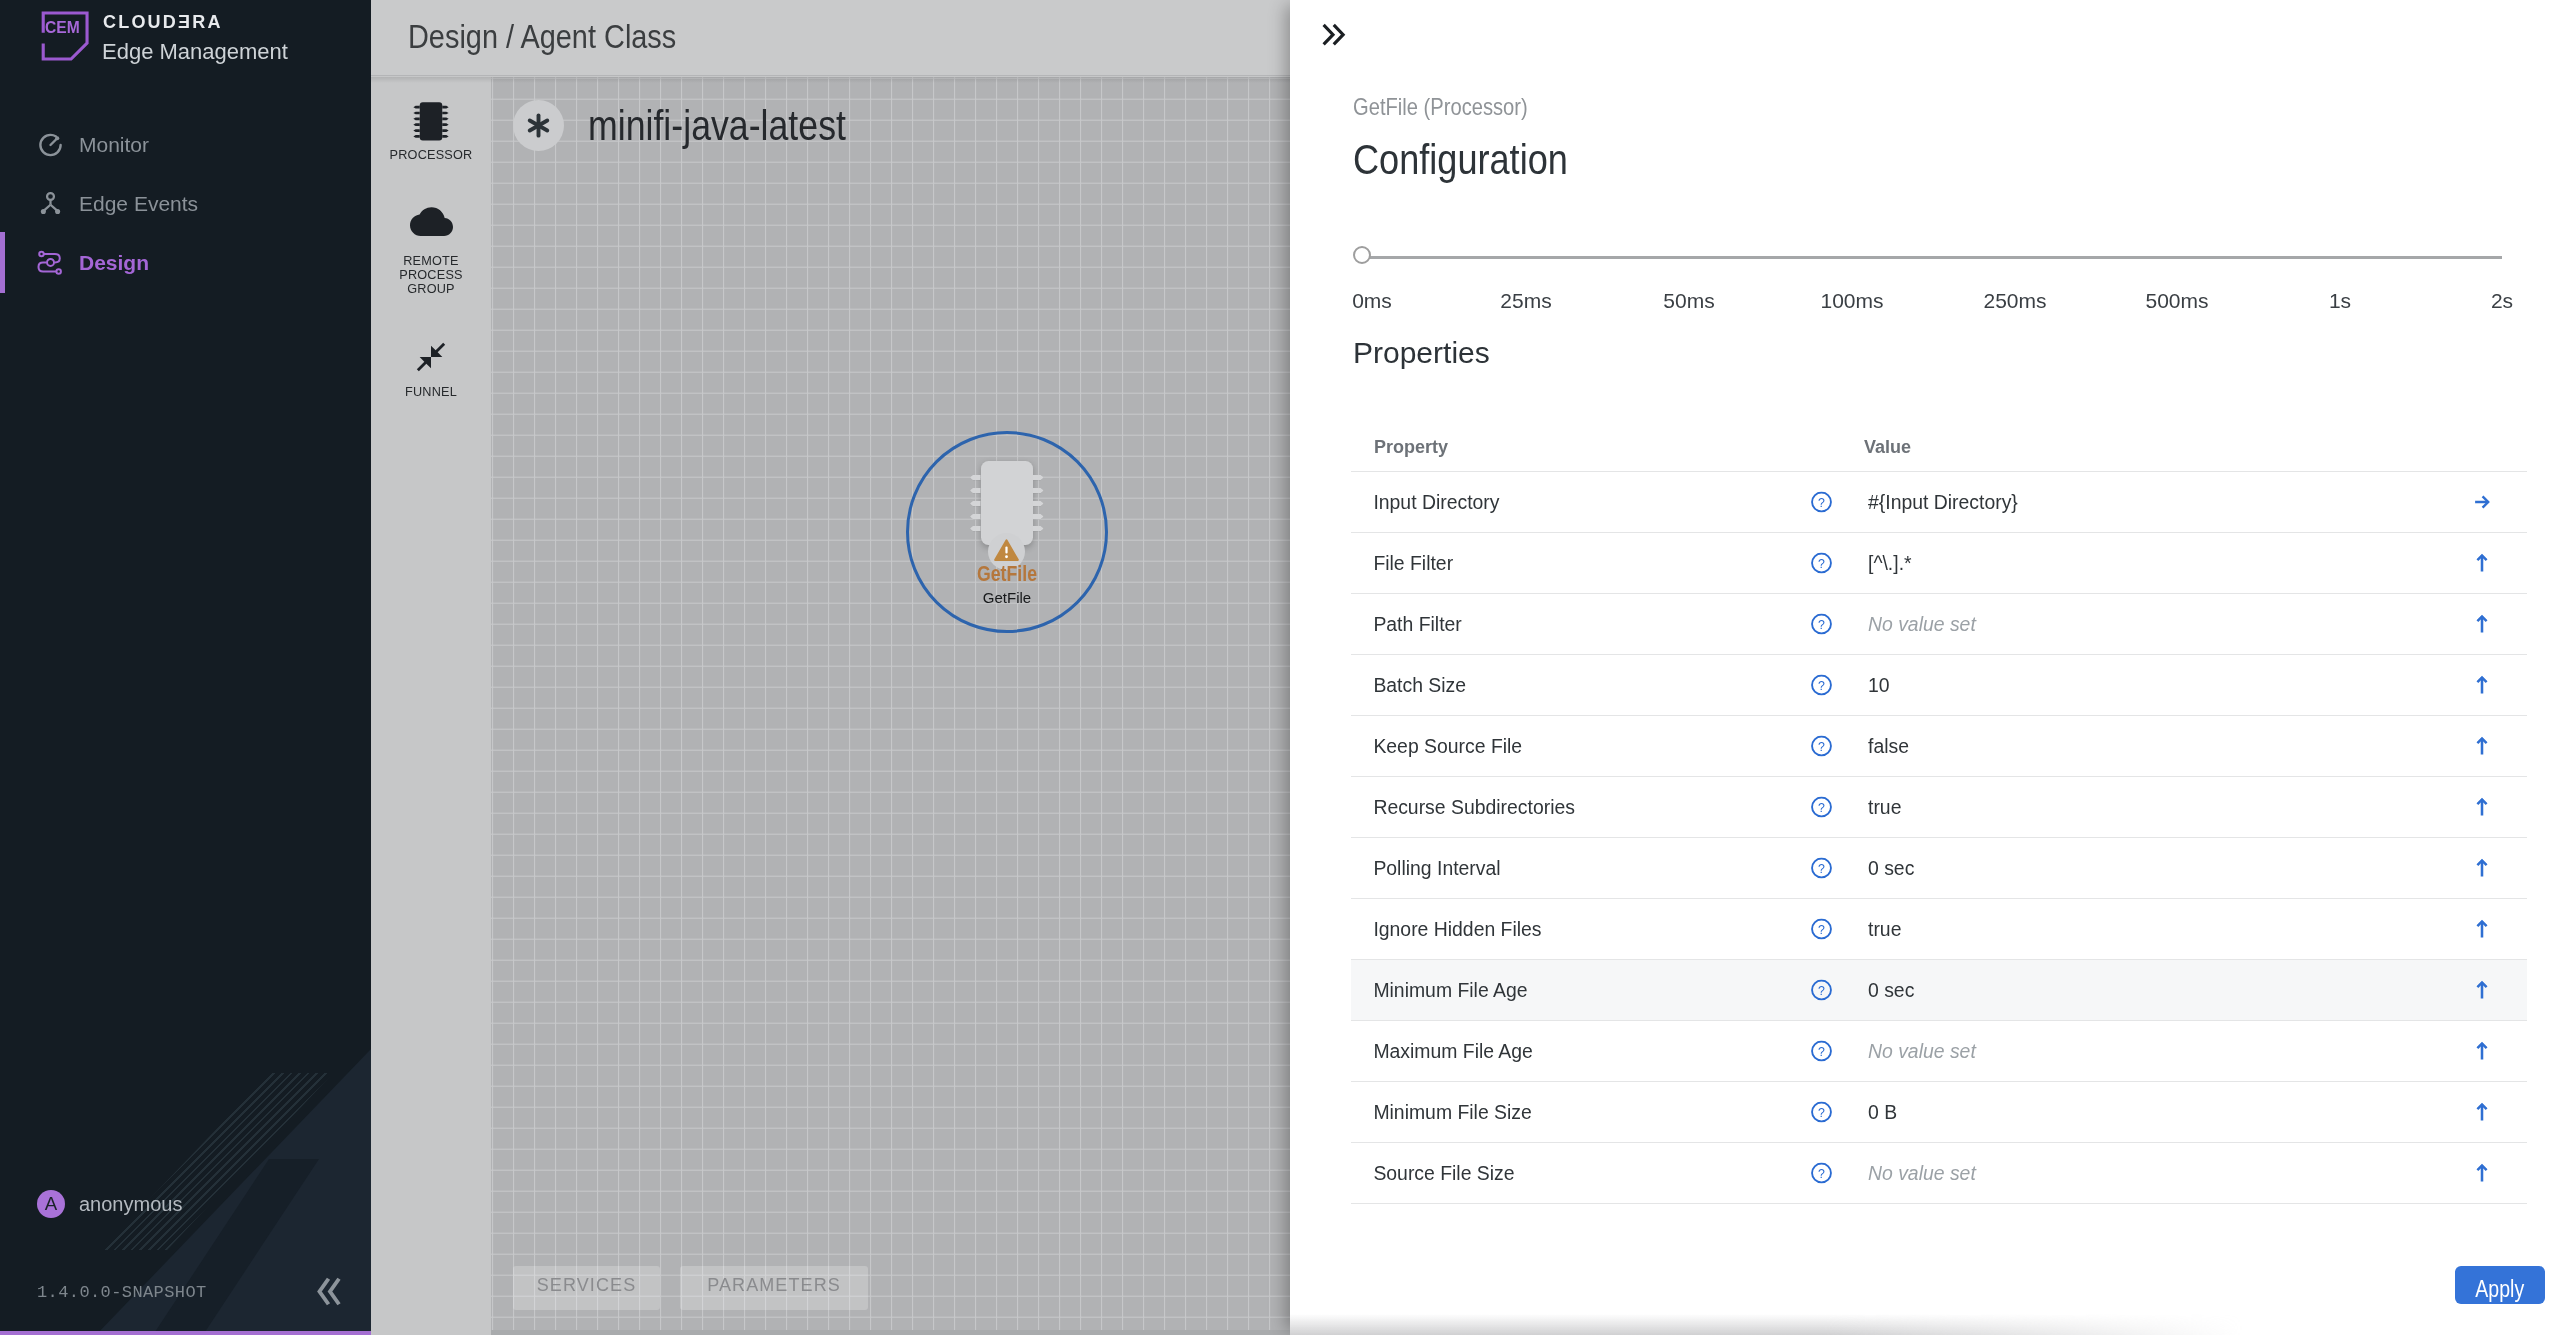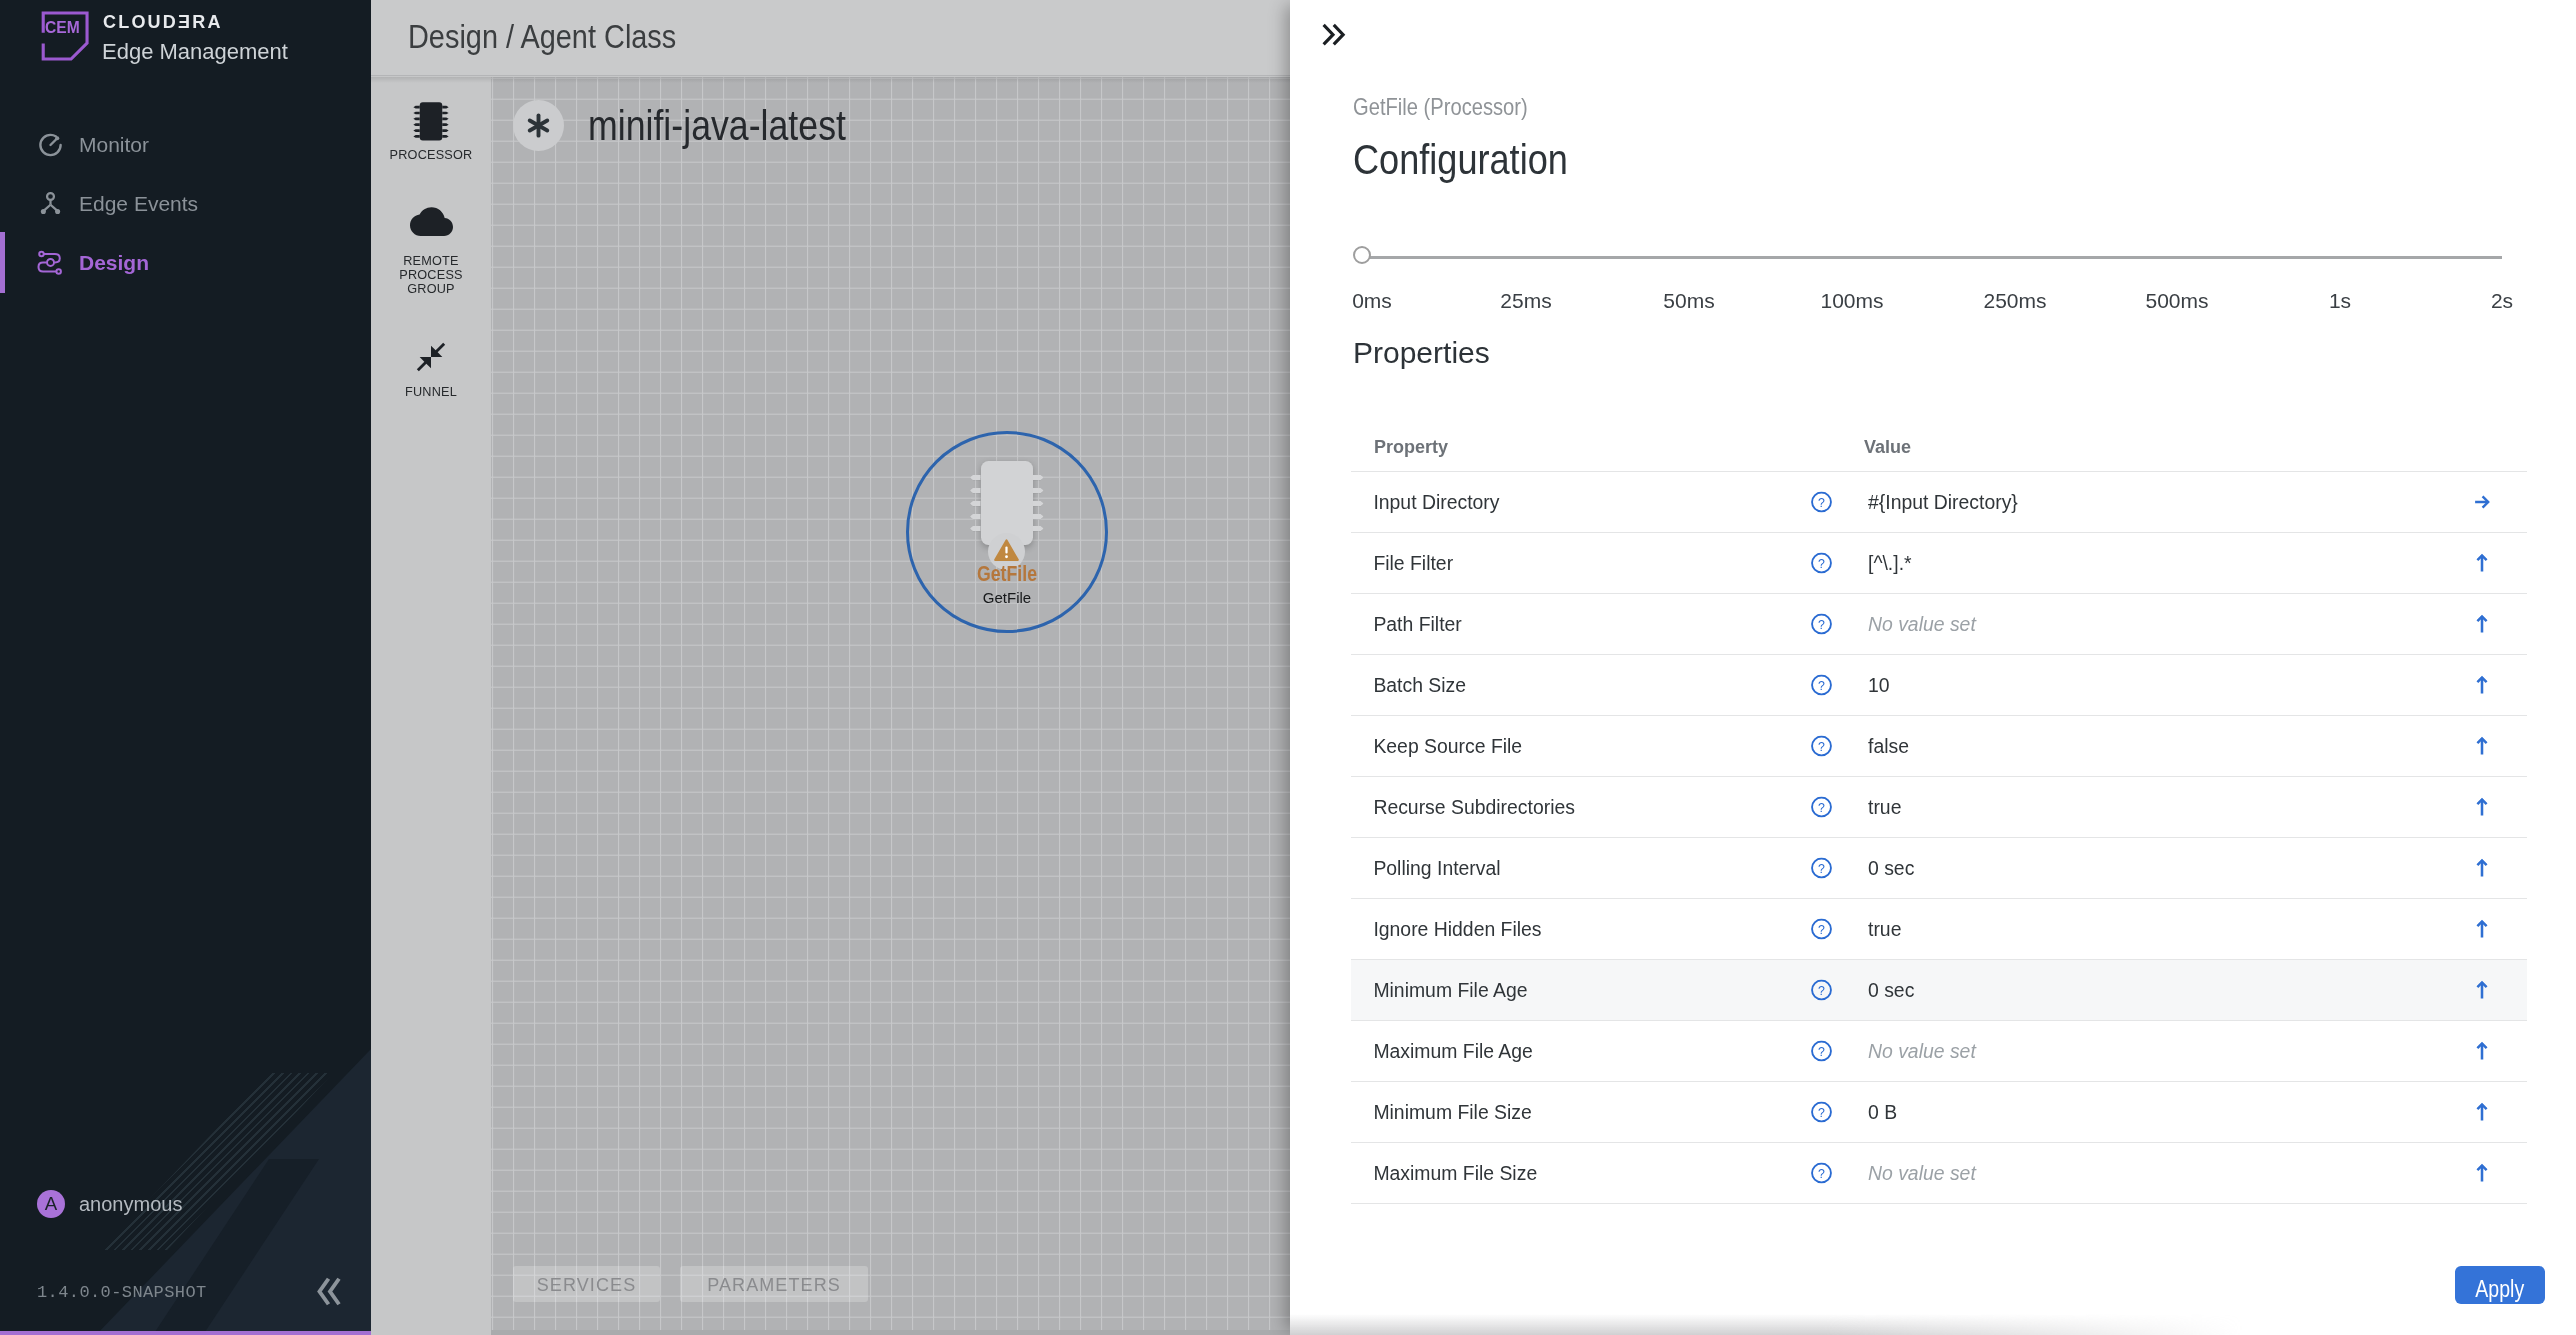--- a/index.html
+++ b/index.html
@@ -50,21 +50,21 @@
   #node-circle { position:absolute; left:415px; top:354px; width:202px; height:202px; border-radius:50%; border:3.4px solid #2d64ad; }
   #node-halo { position:absolute; left:497px; top:456px; width:37px; height:37px; border-radius:50%; background:#cfd0d2; }
   .chipbody { position:absolute; left:490px; top:384px; width:52px; height:84px; background:#d2d3d5; border-radius:7.5px; box-shadow:0 2.2px 6px rgba(0,0,0,0.22); }
   .pin { position:absolute; width:10.5px; height:5.2px; background:#d4d5d7; box-shadow:0 1.5px 2.2px rgba(0,0,0,0.18); }
   .pin.pl { clip-path:polygon(100% 0, 28% 0, 0 50%, 28% 100%, 100% 100%); }
   .pin.pr { clip-path:polygon(0 0, 72% 0, 100% 50%, 72% 100%, 0 100%); }
   #node-warn { position:absolute; left:503px; top:462px; }
   #node-name1 { position:absolute; left:415px; top:484px; width:202px; text-align:center; font-size:22.4px; font-weight:bold; color:#b5773c; transform:scaleX(0.79); }
   #node-name2 { position:absolute; left:415px; top:512px; width:202px; text-align:center; font-size:15px; color:#17191b; }
   
-  .tab { position:absolute; top:1189px; height:36px; background:rgba(255,255,255,0.22); border-radius:3px; text-align:center; font-size:18px; letter-spacing:1.1px; color:#8a8b8e; line-height:38px; }
+  .tab { position:absolute; top:1189px; height:44px; background:rgba(255,255,255,0.22); border-radius:3px; text-align:center; font-size:18px; letter-spacing:1.1px; color:#8a8b8e; line-height:38px; }
   #tab-services { left:22px; width:147px; }
   #tab-params { left:189px; width:188px; }
   #canvas-bottomstrip { position:absolute; left:0px; top:1253px; width:800px; height:5.2px; background:#a9abad; }
 
   
   #panel { position:absolute; left:1290px; top:0; width:1286px; height:1335px; background:#ffffff; box-shadow:-9px 0 16.4px -4.5px rgba(0,0,0,0.30); }
   #p-sub { position:absolute; left:63px; top:93px; font-size:24px; color:#8f9397; transform:scaleX(0.84); transform-origin:left top; }
   #p-title { position:absolute; left:63px; top:135px; font-size:43px; color:#2d3338; transform:scaleX(0.84); transform-origin:left top; }
   #slider-line { position:absolute; left:74px; top:256px; width:1138px; height:3px; background:#a5a7a9; }
   #slider-knob { position:absolute; left:63px; top:246px; width:18px; height:18px; border-radius:50%; border:2.2px solid #9e9e9e; background:#fff; }
@@ -391,21 +391,21 @@
         </svg>
       <div class="v">0 B</div>
       <svg class="ar" style="left:1125px;" width="12" height="19.4" viewBox="0 0 16 26">
           <g stroke="#2f6fd2" stroke-width="3.4" fill="none">
             <line x1="8" y1="24.5" x2="8" y2="3"></line>
             <path d="M1.8 9.2 L8 3 L14.2 9.2"></path>
           </g>
         </svg>
     </div>
     <div class="row">
-        <div class="k">Maximum File Size</div>
+        <div class="k">Source File Size</div>
       <svg class="q" width="21" height="21" viewBox="0 0 28 28">
           <circle cx="14" cy="14" r="12.6" fill="none" stroke="#2a6bd2" stroke-width="2.5"></circle>
           <text x="14" y="20" text-anchor="middle" font-size="16.5" fill="#2a6bd2">?</text>
         </svg>
       <div class="v na">No value set</div>
       <svg class="ar" style="left:1125px;" width="12" height="19.4" viewBox="0 0 16 26">
           <g stroke="#2f6fd2" stroke-width="3.4" fill="none">
             <line x1="8" y1="24.5" x2="8" y2="3"></line>
             <path d="M1.8 9.2 L8 3 L14.2 9.2"></path>
           </g>

